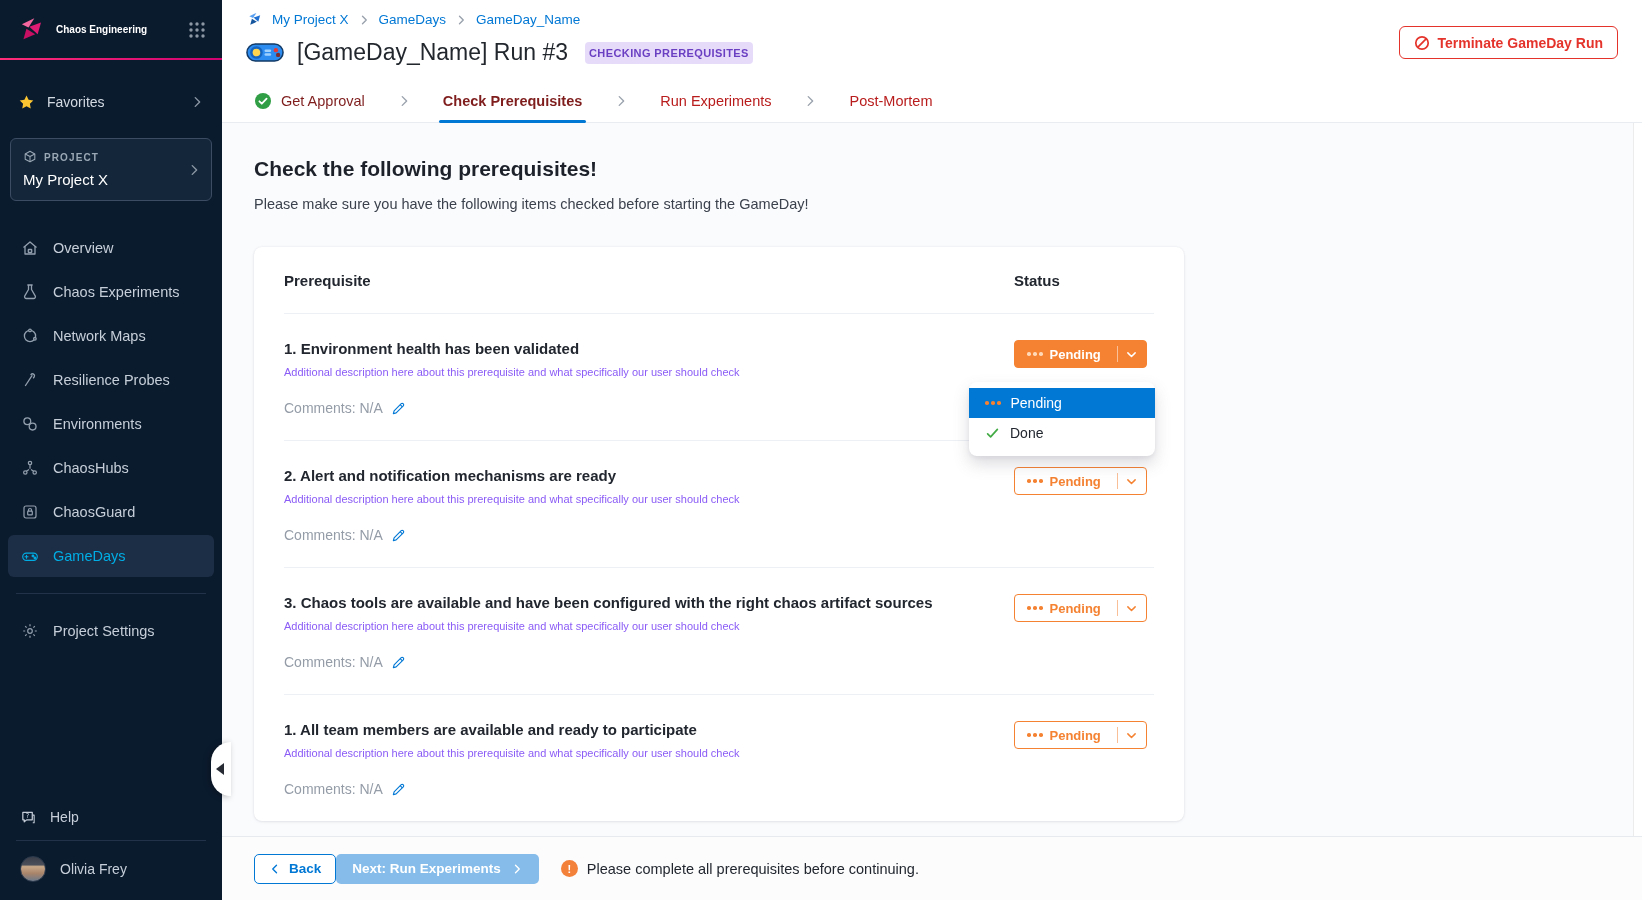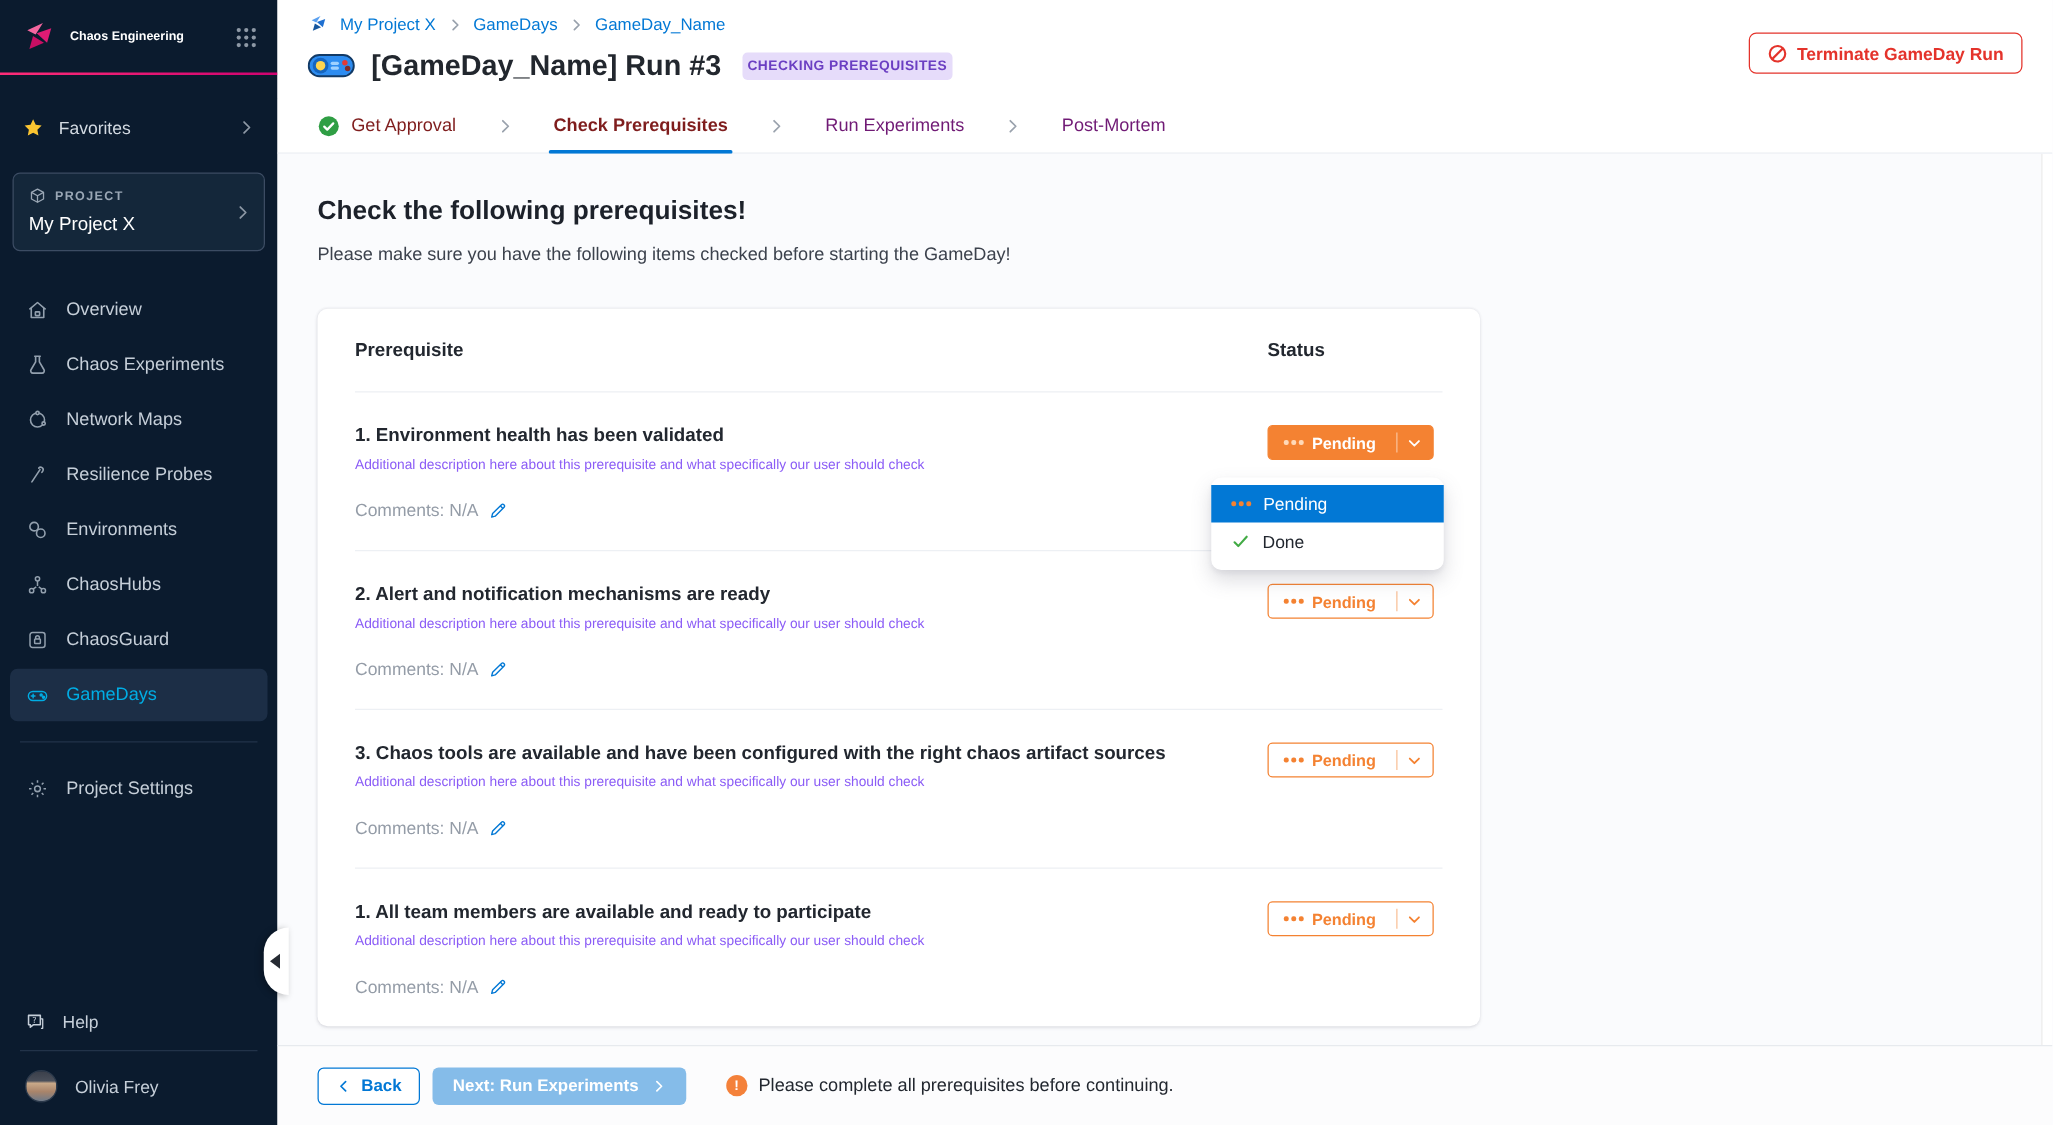--- a/index.html
+++ b/index.html
@@ -56,31 +56,31 @@
   .collapse-tri{width:0;height:0;border-top:6px solid transparent;border-bottom:6px solid transparent;
     border-right:8px solid #262b33;margin-right:3px;}
 
   
   .main{flex:1;display:flex;flex-direction:column;position:relative;min-width:0;}
   .topbar{background:#fff;padding:11px 24px 0 24px;}
   .breadcrumb{display:flex;align-items:center;gap:9px;font-size:13.5px;}
   .crumb{color:var(--accent-blue);cursor:pointer;}
   .crumb-sep{color:#98a1ac;display:flex;}
   .title-row{display:flex;align-items:center;gap:13px;margin:11px 0 13px;}
-  .page-title{font-size:23px;font-weight:700;color:#22272e;margin:0;}
+  .page-title{font-size:23px;font-weight:400;color:#22272e;margin:0;}
   .badge{background:#e6dcfa;color:var(--badge-purple);font-size:11px;font-weight:700;letter-spacing:.4px;
     padding:5px 4px;border-radius:4px;margin-left:4px;}
   .terminate-btn{position:absolute;top:26px;right:24px;height:33px;display:flex;gap:8px;align-items:center;
     border:1.5px solid var(--danger-red);color:var(--danger-red);border-radius:6px;background:#fff;
     font-size:14px;font-weight:700;padding:0 14px;cursor:pointer;
     font-family:"Liberation Sans","DejaVu Sans",sans-serif;}
   .tabs{display:flex;align-items:stretch;height:44px;border-bottom:1px solid #e9edf2;padding-left:26px;background:#fff;}
   .step{display:flex;align-items:center;gap:9px;font-size:14.5px;color:#7f1d1d;position:relative;
     padding:0 6px;cursor:pointer;}
-  .step.upcoming{color:#701a75;}
+  .step.upcoming{color:#b91c1c;}
   .step.active{font-weight:700;}
   .step.active::after{content:'';position:absolute;left:2px;right:2px;bottom:-1px;height:3px;
     background:var(--accent-blue);border-radius:2px;}
   .step-sep{display:flex;align-items:center;margin:0 26px;color:#9aa2ad;}
 
   .content{flex:1;background:#fafbfd;padding:34px 0 0 32px;overflow:hidden;position:relative;}
   .scroll-strip{position:absolute;right:0;top:0;bottom:0;width:9px;background:#fff;border-left:1px solid #ececec;}
   .content-heading{font-size:21px;font-weight:700;color:#1c212a;margin:0;}
   .content-sub{margin:15px 0 0;font-size:14.5px;color:#3c424d;}
 
@@ -112,21 +112,21 @@
 
   .dropdown{position:absolute;top:42px;right:-1px;width:186px;background:#fff;border-radius:8px;
     box-shadow:0 2px 4px rgba(40,41,61,.06),0 8px 16px rgba(96,97,112,.22);padding:6px 0 8px;z-index:20;}
   .dd-option{height:30px;display:flex;align-items:center;gap:10px;padding:0 16px;font-size:14px;
     color:#22272f;cursor:pointer;}
   .dd-option.selected{background:var(--accent-blue);color:#fff;}
   .dd-option .dots{margin-right:0;}
   .dd-option .dots i{background:var(--pending-orange);}
 
   .footerbar{height:64px;background:#fcfcfd;border-top:1px solid #e7eaee;display:flex;align-items:center;
-    padding-left:32px;gap:10px;}
+    padding-left:32px;}
   .back-btn{height:30px;border:1px solid var(--accent-blue);color:var(--accent-blue);background:#fff;
     border-radius:5px;font-size:13.5px;font-weight:700;display:flex;align-items:center;gap:8px;
     padding:0 14px;cursor:pointer;font-family:"Liberation Sans","DejaVu Sans",sans-serif;}
   .next-btn{height:30px;background:#85bce9;color:#fff;border:none;border-radius:5px;font-size:13.5px;
     font-weight:700;display:flex;align-items:center;gap:10px;padding:0 16px;cursor:default;
     font-family:"Liberation Sans","DejaVu Sans",sans-serif;}
   .warn{margin-left:22px;display:flex;align-items:center;gap:9px;font-size:14.5px;color:#22272f;}
   .warn-icon{width:17px;height:17px;border-radius:50%;background:#f4813a;color:#fff;font-size:11px;
     font-weight:700;display:flex;align-items:center;justify-content:center;}
 </style>

